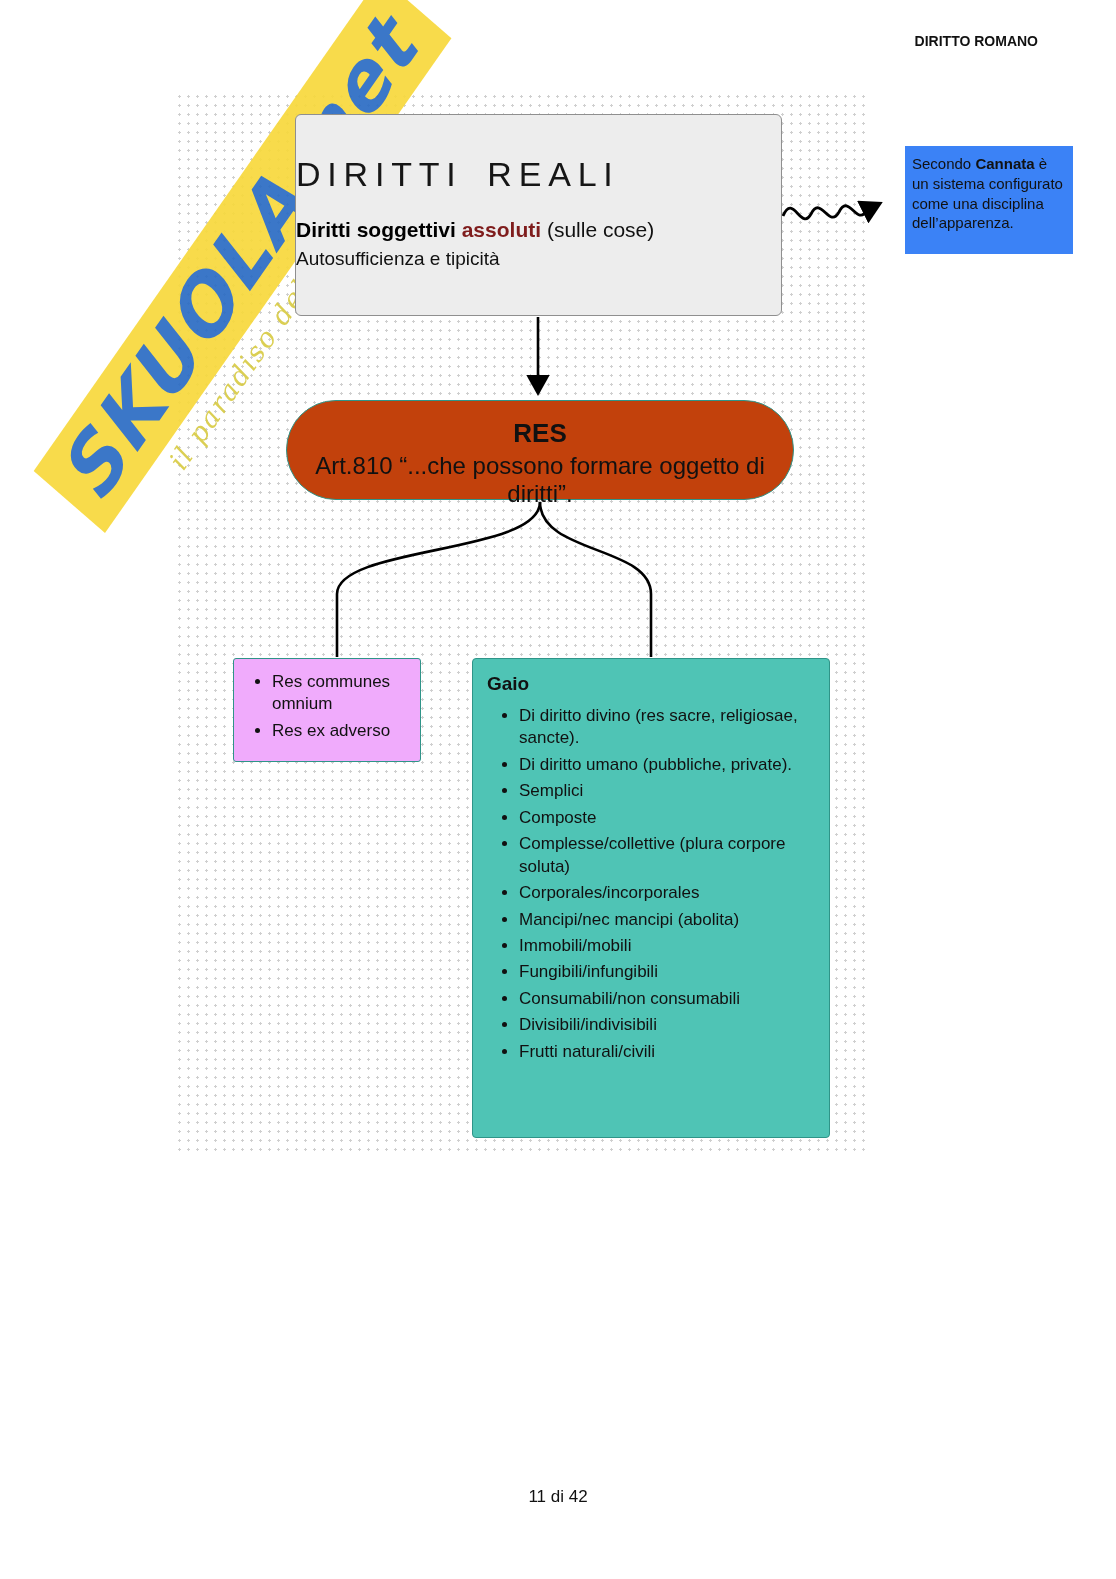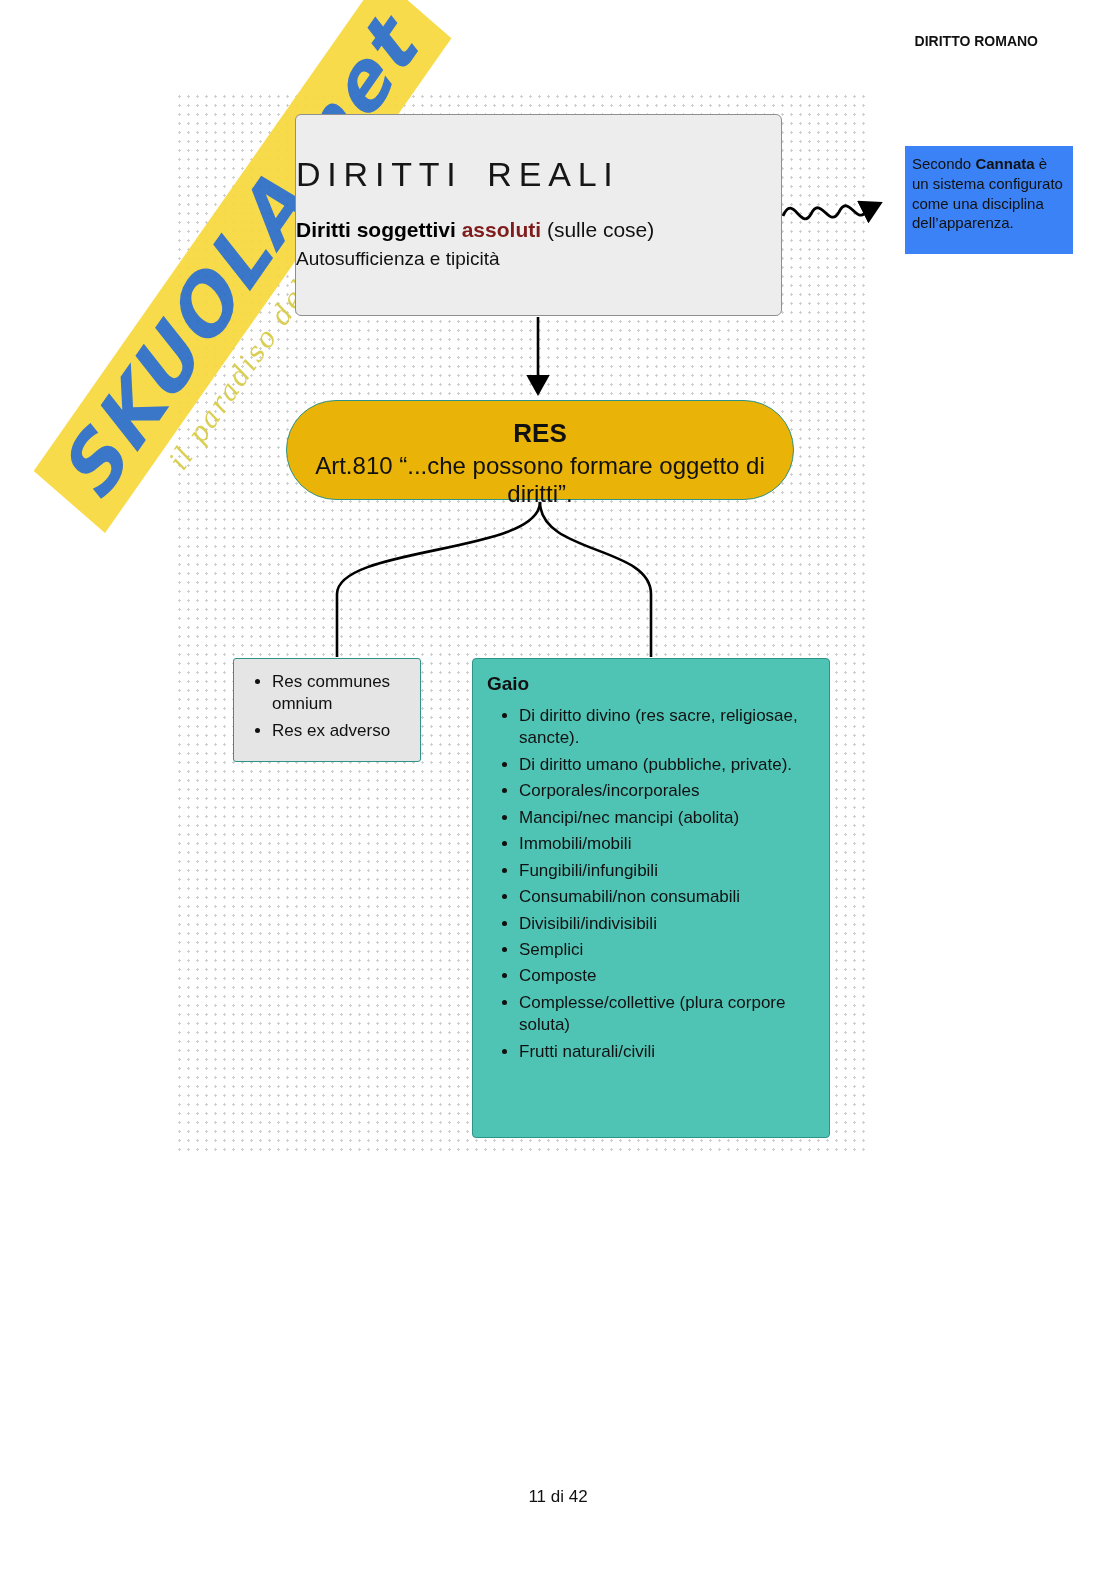--- a/index.html
+++ b/index.html
@@ -86,30 +86,30 @@
     position:absolute; left:905px; top:146px; width:168px; min-height:108px;
     background:#3b82f6;
     font-size:15px; line-height:1.32;
     padding:8px 7px; z-index:3;
   }
   .note b { font-weight:bold; }
 
   
   .pill {
     position:absolute; left:286px; top:400px; width:508px; height:100px;
-    background:#eab308; border:1.5px solid #2f9488; border-radius:52px;
+    background:#c2410c; border:1.5px solid #2f9488; border-radius:52px;
     text-align:center; z-index:3;
   }
   .pill-title { margin-top:17px; font-size:26px; font-weight:bold; }
   .pill-sub   { margin-top:3px; font-size:24px; }
 
   
   .left-box {
     position:absolute; left:233px; top:658px; width:188px; min-height:104px;
-    background:#e5e5e5; border:1.5px solid #2f9488; border-radius:3px;
+    background:#f0abfc; border:1.5px solid #2f9488; border-radius:3px;
     padding:12px 8px 10px 6px; font-size:17px; z-index:3;
   }
   .right-box {
     position:absolute; left:472px; top:658px; width:358px; height:480px;
     background:#4fc4b5; border:1.5px solid #2f9488; border-radius:4px;
     padding:14px 14px 12px 14px; font-size:17px; z-index:3;
   }
   .right-title { font-weight:bold; font-size:19px; margin-bottom:10px; }
 
   ul.blist { list-style:disc outside; padding-left:22px; margin:0 0 0 10px; }
@@ -172,30 +172,30 @@
   </ul>
 </div>
 
 <div class="right-box">
   <div class="right-title">Gaio</div>
   <ul class="blist group">
     <li>Di diritto divino (res sacre, religiosae, sancte).</li>
     <li>Di diritto umano (pubbliche, private).</li>
   </ul>
   <ul class="blist group">
+    <li>Semplici</li>
+    <li>Composte</li>
+    <li>Complesse/collettive (plura corpore soluta)</li>
+  </ul>
+  <ul class="blist group">
     <li>Corporales/incorporales</li>
     <li>Mancipi/nec mancipi (abolita)</li>
     <li>Immobili/mobili</li>
     <li>Fungibili/infungibili</li>
     <li>Consumabili/non consumabili</li>
     <li>Divisibili/indivisibili</li>
   </ul>
   <ul class="blist group">
-    <li>Semplici</li>
-    <li>Composte</li>
-    <li>Complesse/collettive (plura corpore soluta)</li>
-  </ul>
-  <ul class="blist group">
     <li>Frutti naturali/civili</li>
   </ul>
 </div>
 
 <div class="footer">11 di 42</div>
 
 </body></html>

